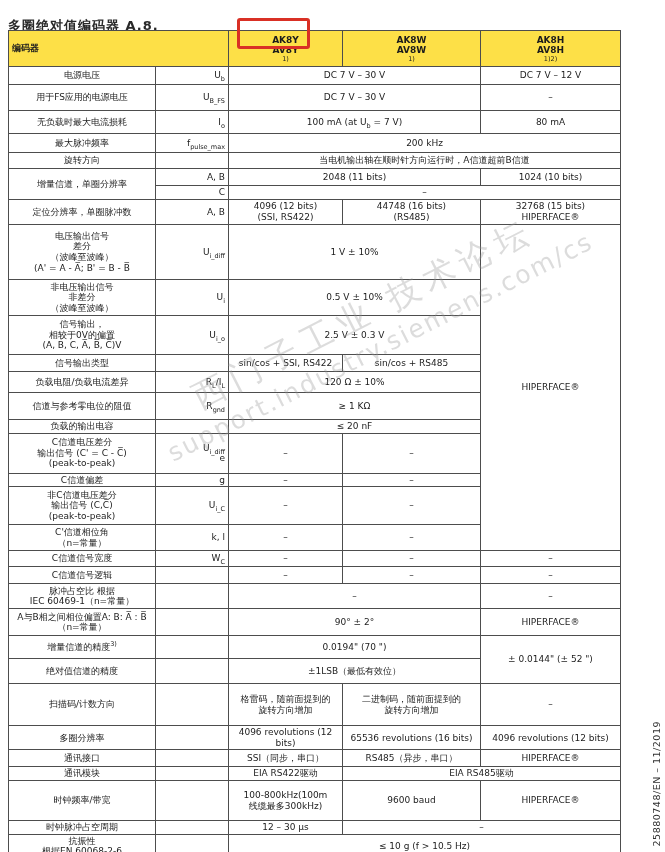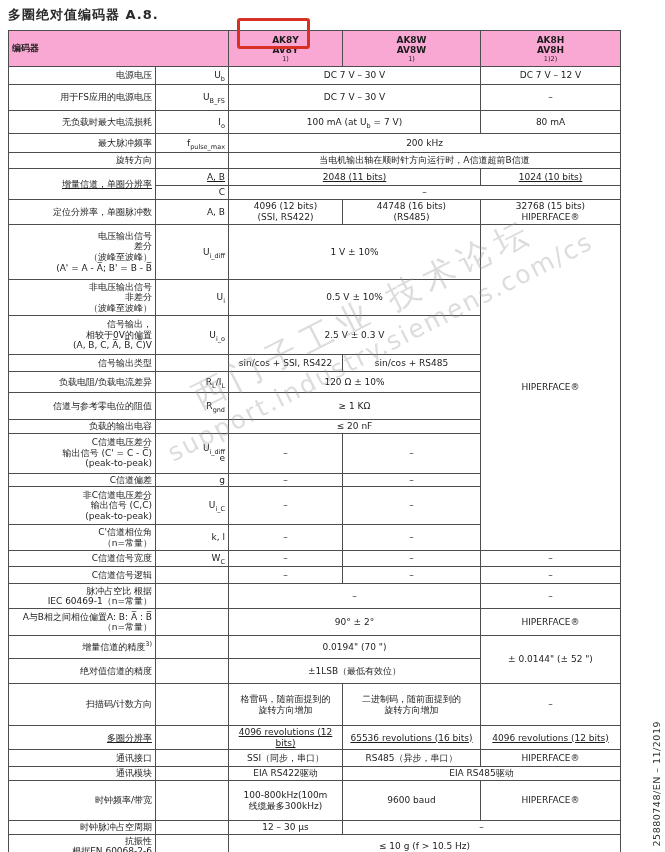--- a/index.html
+++ b/index.html
@@ -1,26 +1,26 @@
 <!DOCTYPE html>
 <html><head>
 <meta charset="utf-8">
 <style>
   html,body{margin:0;padding:0;background:#ffffff;}
   #page{position:relative;width:665px;height:852px;background:#ffffff;overflow:hidden;
         font-family:"DejaVu Sans","Liberation Sans",sans-serif;color:#1c1c1c;}
-  #page-title{position:absolute;left:8px;top:6px;font-size:13px;font-weight:600;color:#2a2a2a;letter-spacing:1px;}
+  #page-title{position:absolute;left:8px;top:17px;font-size:13px;font-weight:600;color:#2a2a2a;letter-spacing:1px;}
   
   table.spec{position:absolute;left:8px;top:30px;width:612px;border-collapse:collapse;table-layout:fixed;}
   table.spec td,table.spec th{border:1px solid #4d4d4d;padding:1px 3px;font-size:9px;line-height:1.18;
         overflow:hidden;vertical-align:middle;}
-  th.hdr{background:#f9a8d4;font-weight:bold;font-size:10px;text-align:center;vertical-align:top;padding-top:3px;}
+  th.hdr{background:#fde047;font-weight:bold;font-size:10px;text-align:center;vertical-align:top;padding-top:3px;}
   th.hdr-label{text-align:left;vertical-align:top;font-size:10px;padding-left:4px;}
   th .fn{font-weight:normal;font-size:6.5px;line-height:1;}
-  td.lbl{text-align:right;white-space:pre-line;font-size:9px;padding-left:4px;}
+  td.lbl{text-align:center;white-space:pre-line;font-size:9px;padding-left:4px;}
   td.sym{text-align:right;padding-right:4px;font-size:9px;}
   td.val{text-align:center;white-space:pre-line;font-size:9px;}
   td.top{vertical-align:top;padding-top:3px;}
   sub{font-size:6.5px;line-height:0;}
   sup{font-size:6.5px;line-height:0;}
   
   #red-box{position:absolute;left:237px;top:18px;width:67px;height:25px;border:3px solid #d93025;border-radius:3px;z-index:5;}
   #watermark{position:absolute;left:40px;top:290px;width:660px;transform:rotate(-27deg);transform-origin:center;
         z-index:3;pointer-events:none;text-align:center;color:rgba(150,150,150,0.33);}
   #watermark .wm1{font-size:33px;letter-spacing:7px;white-space:nowrap;}
@@ -84,21 +84,21 @@
         <tr style="height: 19px;">
           <td class="lbl">最大脉冲频率</td>
           <td class="sym">f<sub>pulse_max</sub></td>
           <td class="val" colspan="3">200 kHz</td>
         </tr>
         <tr style="height: 16px;">
           <td class="lbl">旋转方向</td>
           <td class="sym"></td>
           <td class="val" colspan="3">当电机输出轴在顺时针方向运行时，A信道超前B信道</td>
         </tr>
-        <tr style="height: 17px; text-decoration: underline;">
+        <tr style="height: 17px;">
           <td class="lbl" rowspan="2">增量信道，单圈分辨率</td>
           <td class="sym">A, B</td>
           <td class="val" colspan="2">2048 (11 bits)</td>
           <td class="val">1024 (10 bits)</td>
         </tr>
         <tr style="height: 14px;">
           <td class="sym">C</td>
           <td class="val" colspan="3">–</td>
         </tr>
         <tr style="height: 25px;">
@@ -225,21 +225,21 @@
         </tr>
         <tr style="height: 42px;">
           <td class="lbl">扫描码/计数方向</td>
           <td class="sym"></td>
           <td class="val">格雷码，随前面提到的
 旋转方向增加</td>
           <td class="val">二进制码，随前面提到的
 旋转方向增加</td>
           <td class="val">–</td>
         </tr>
-        <tr style="height: 13px; text-decoration: underline;">
+        <tr style="height: 13px;">
           <td class="lbl">多圈分辨率</td>
           <td class="sym"></td>
           <td class="val">4096 revolutions (12 bits)</td>
           <td class="val">65536 revolutions (16 bits)</td>
           <td class="val">4096 revolutions (12 bits)</td>
         </tr>
         <tr style="height: 17px; padding-left: 23px;">
           <td class="lbl">通讯接口</td>
           <td class="sym"></td>
           <td class="val">SSI（同步，串口）</td>

